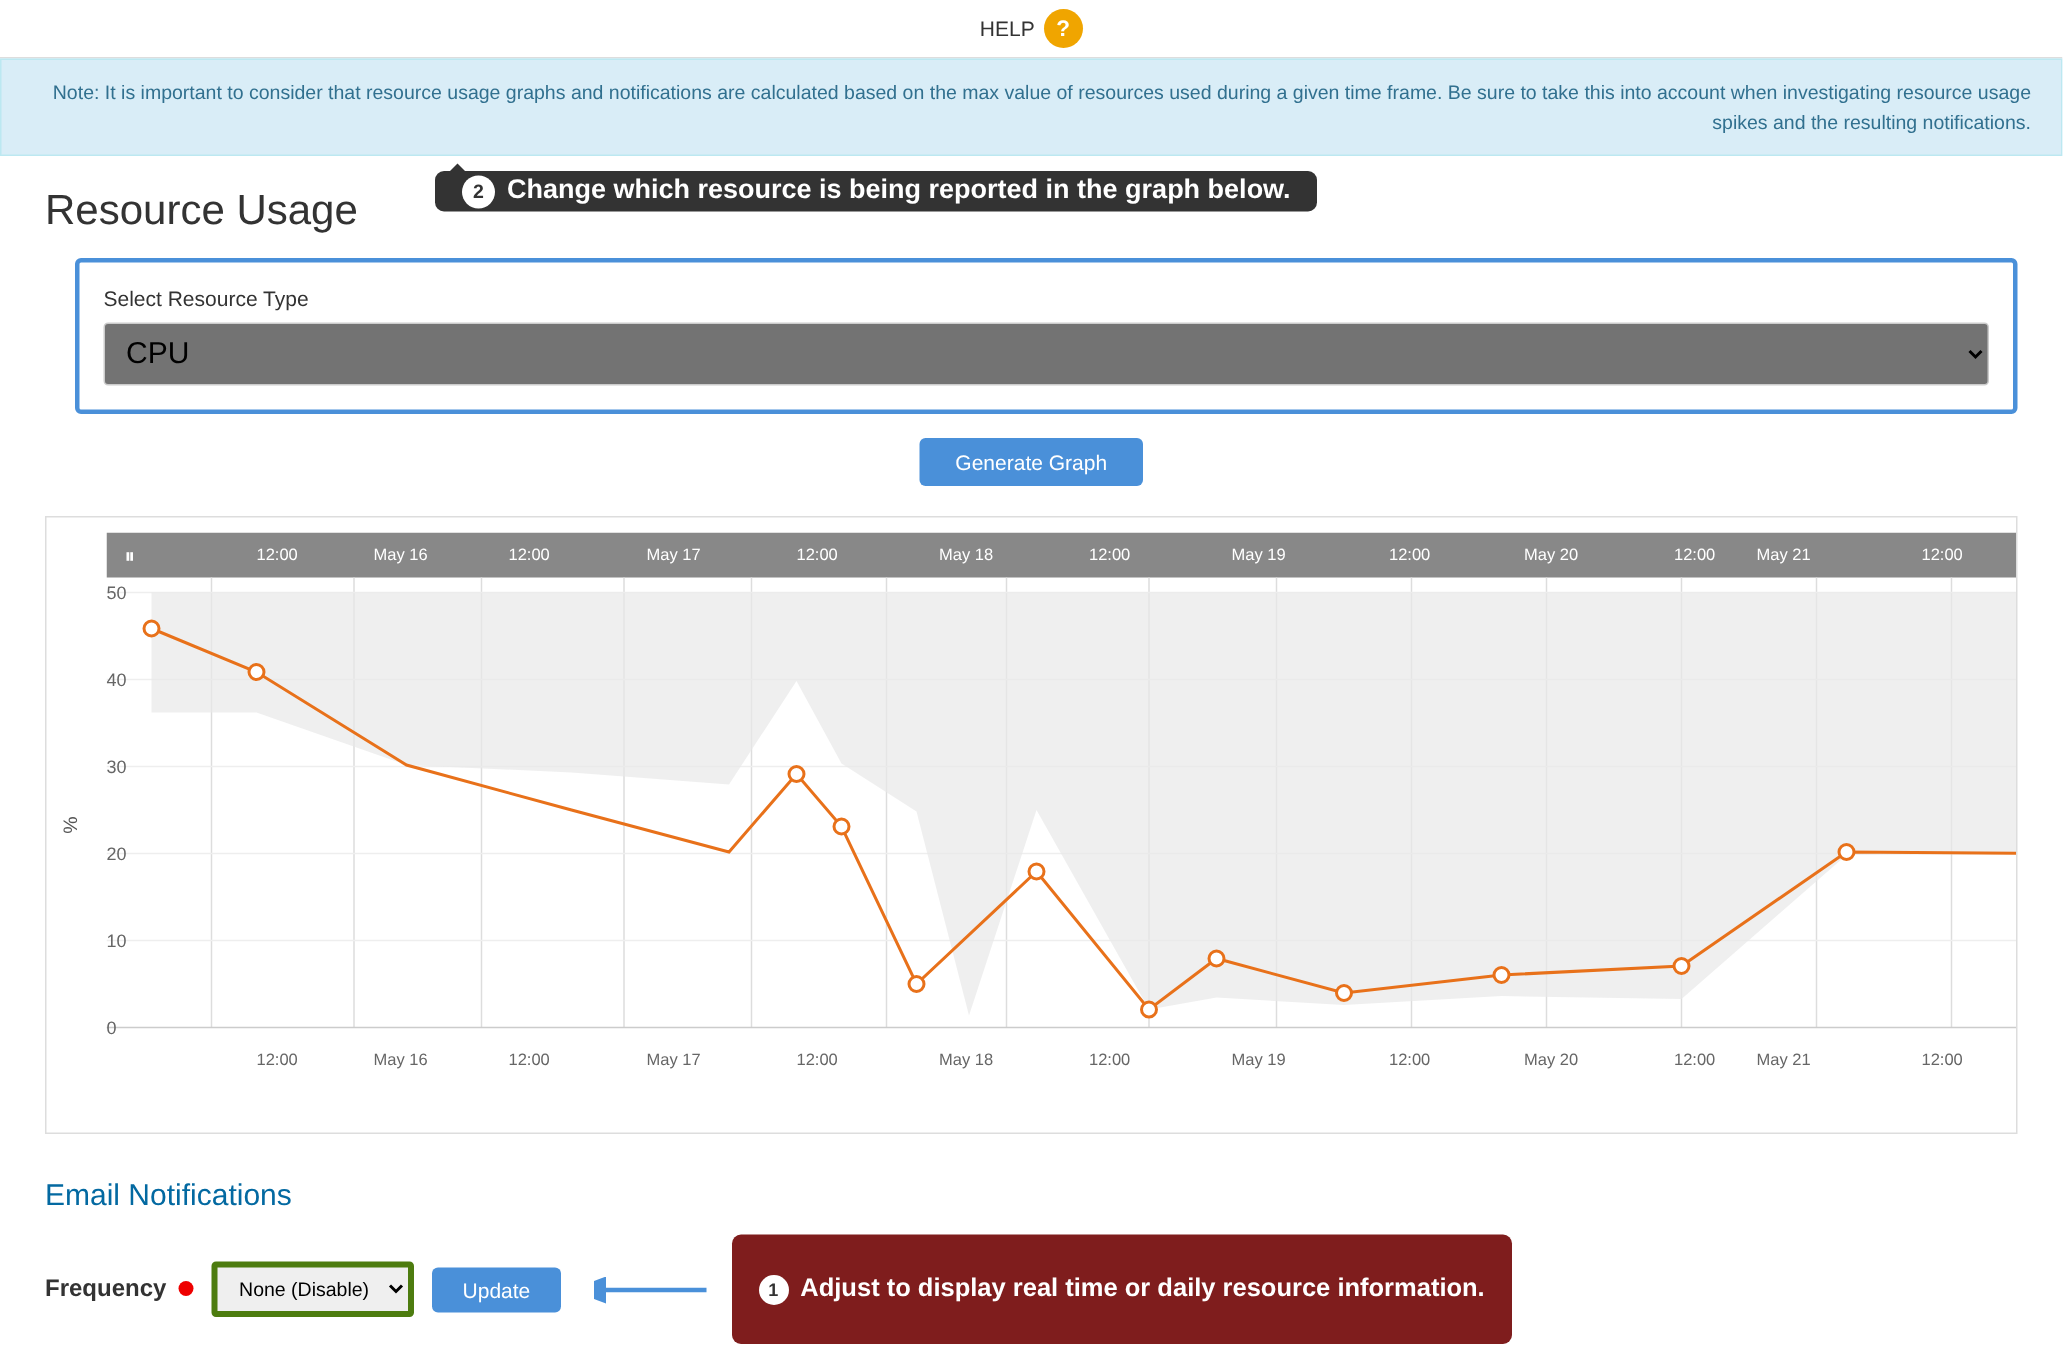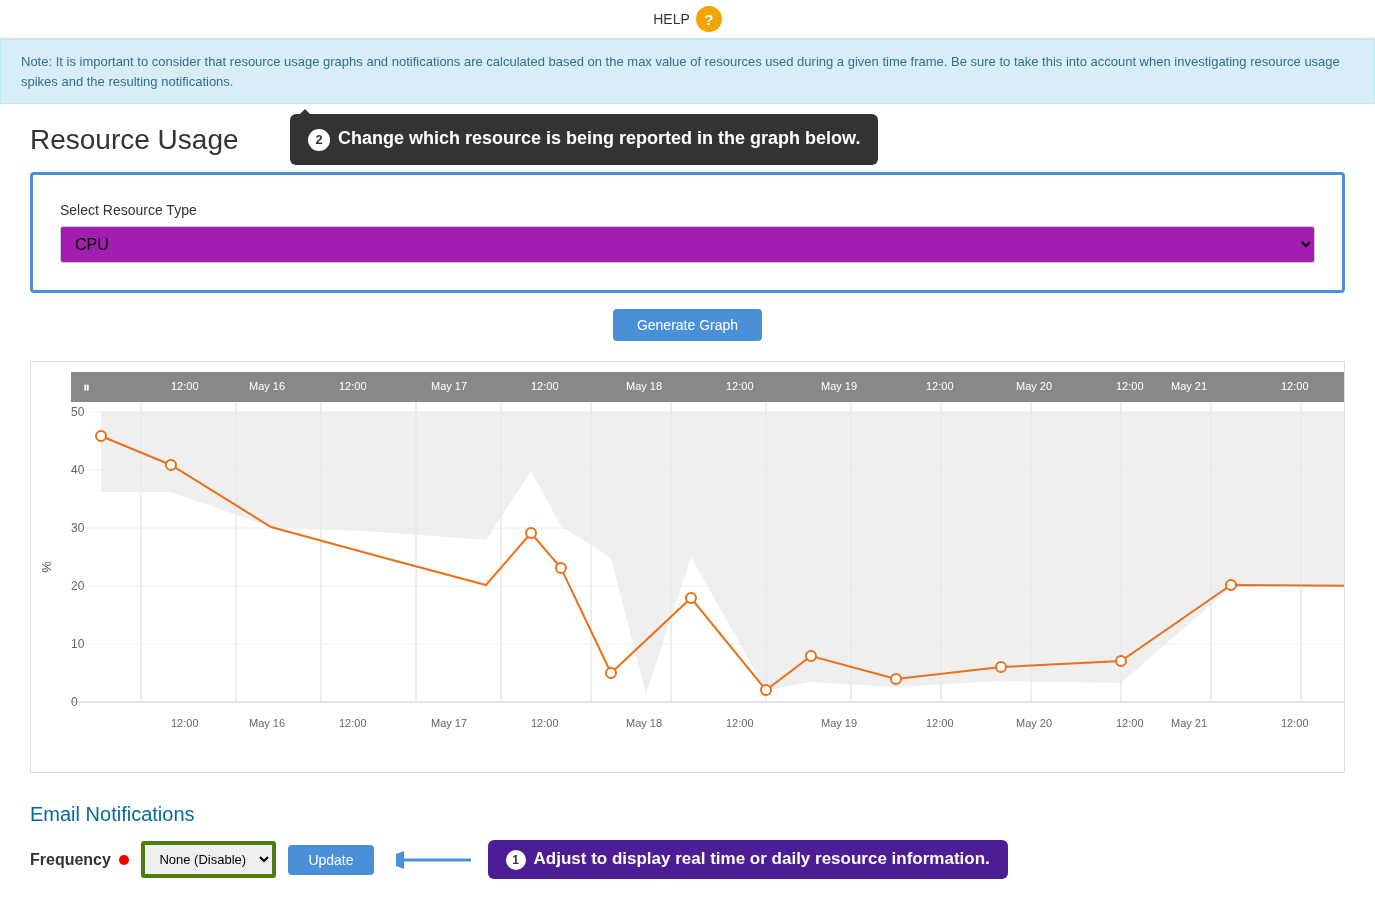--- a/index.html
+++ b/index.html
@@ -31,20 +31,21 @@
     }
 
     
     .info-banner {
       background: #d9edf7;
       border: 1px solid #bce8f1;
       padding: 12px 20px;
       font-size: 13px;
       color: #31708f;
       line-height: 1.5;
+      text-align: right;
     }
 
     
     .main-content {
       padding: 20px 30px;
       position: relative;
     }
 
     .page-title {
       font-size: 28px;
@@ -53,21 +54,21 @@
       margin-bottom: 16px;
     }
 
     
     .tooltip-bubble {
       position: absolute;
       top: 10px;
       left: 290px;
       background: #333;
       color: #fff;
-      padding: 14px 18px;
+      padding: 2px 18px;
       border-radius: 6px;
       font-size: 18px;
       font-weight: bold;
       z-index: 10;
       white-space: nowrap;
     }
     .tooltip-bubble::before {
       content: '';
       position: absolute;
       top: -10px;
@@ -85,44 +86,45 @@
       border-radius: 50%;
       font-size: 13px;
       font-weight: bold;
       margin-right: 8px;
     }
 
     
     .selection-box {
       border: 3px solid #4a90d9;
       border-radius: 4px;
-      padding: 27px;
+      padding: 16px;
       margin-bottom: 16px;
+      margin-left: 20px;
     }
     .selection-row {
       display: flex;
       gap: 30px;
     }
     .selection-col {
       flex: 1;
     }
     .selection-col label {
       display: block;
       font-size: 14px;
       color: #333;
       margin-bottom: 8px;
       font-weight: normal;
     }
     .selection-col select {
       width: 100%;
       padding: 8px 10px;
       border: 1px solid #ccc;
       border-radius: 3px;
-      font-size: 16px;
-      background: #a21caf;
+      font-size: 20px;
+      background: #737373;
       cursor: pointer;
       appearance: auto;
     }
 
     
     .btn-generate {
       display: block;
       margin: 4px auto 20px auto;
       background: #4a90d9;
       color: #fff;
@@ -196,23 +198,23 @@
     
     .arrow-annotation {
       display: flex;
       align-items: center;
       gap: 12px;
       margin-left: 10px;
     }
 
     
     .tooltip-bubble-bottom {
-      background: #4c1d95;
+      background: #7f1d1d;
       color: #fff;
-      padding: 9px 18px;
+      padding: 26px 18px;
       border-radius: 6px;
       font-size: 17px;
       font-weight: bold;
       white-space: nowrap;
     }
 
     
     .chart-svg {
       display: block;
     }

